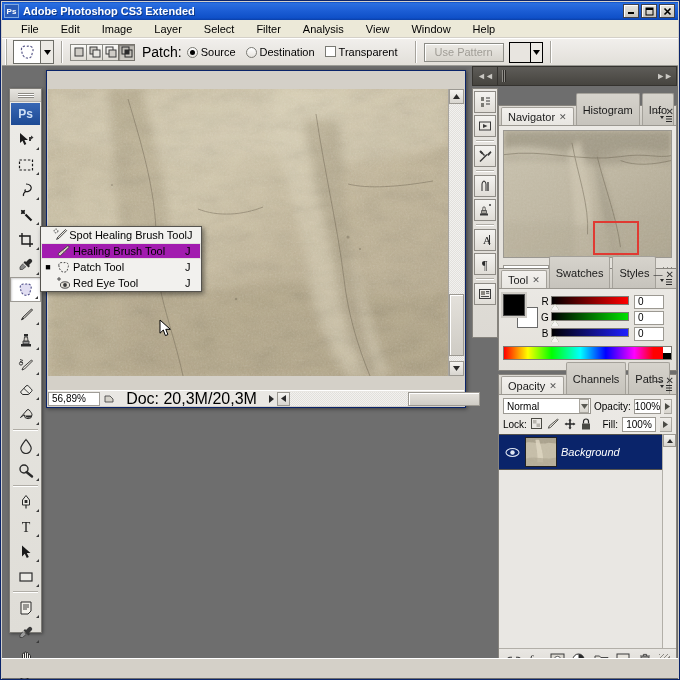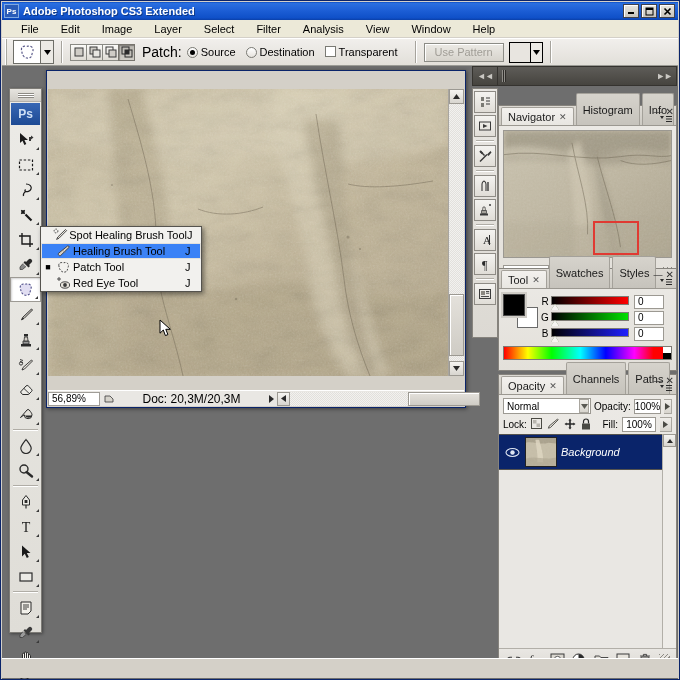--- a/index.html
+++ b/index.html
@@ -203,21 +203,21 @@
     border: 1px solid #55534e;
     box-shadow: 2px 2px 5px rgba(0,0,0,.45);
     z-index: 60;
     box-sizing: border-box;
   }
   .fly-item {
     height: 16px; display: flex; align-items: center;
     font-size: 11px; color: #000; padding-left: 2px;
     box-sizing: border-box;
   }
-  .fly-item.hover { background: #3b82f6; box-shadow: inset 0 0 0 1px #e3e1dc; }
+  .fly-item.hover { background: #a21caf; box-shadow: inset 0 0 0 1px #e3e1dc; }
   .fly-bullet {
     width: 10px; text-align: center; font-size: 9px; line-height: 1; color: #000;
   }
   .fly-icon { width: 20px; display: flex; align-items: center; justify-content: center; }
   .fly-label { flex: 1; white-space: nowrap; }
   .fly-key { width: 16px; text-align: left; color: #000; font-size: 11px; }
 
   .cursor-arrow { position: absolute; left: 157px; top: 253px; z-index: 80; }
 
   
@@ -295,21 +295,21 @@
   .st-zoom {
     width: 52px; height: 14px; background: #fff;
     border: 1px solid #a09d97; font-size: 10px;
     display: flex; align-items: center; padding-left: 3px;
     box-sizing: border-box;
   }
   .st-icon {
     width: 18px; height: 14px; display:flex;align-items:center;justify-content:center;
   }
   .st-doc {
-    flex: 1; text-align: center; font-size: 12px; color: #000;
+    flex: 1; text-align: center; font-size: 16px; color: #000;
   }
   .st-arrow {
     width: 12px; height: 14px; display:flex;align-items:center;justify-content:center;
     font-size: 8px;
   }
   .st-grip {
     width: 12px; height: 12px; margin-left:2px;
     background: repeating-linear-gradient(135deg,#8d8a84 0 1px,transparent 1px 3px);
   }
 

